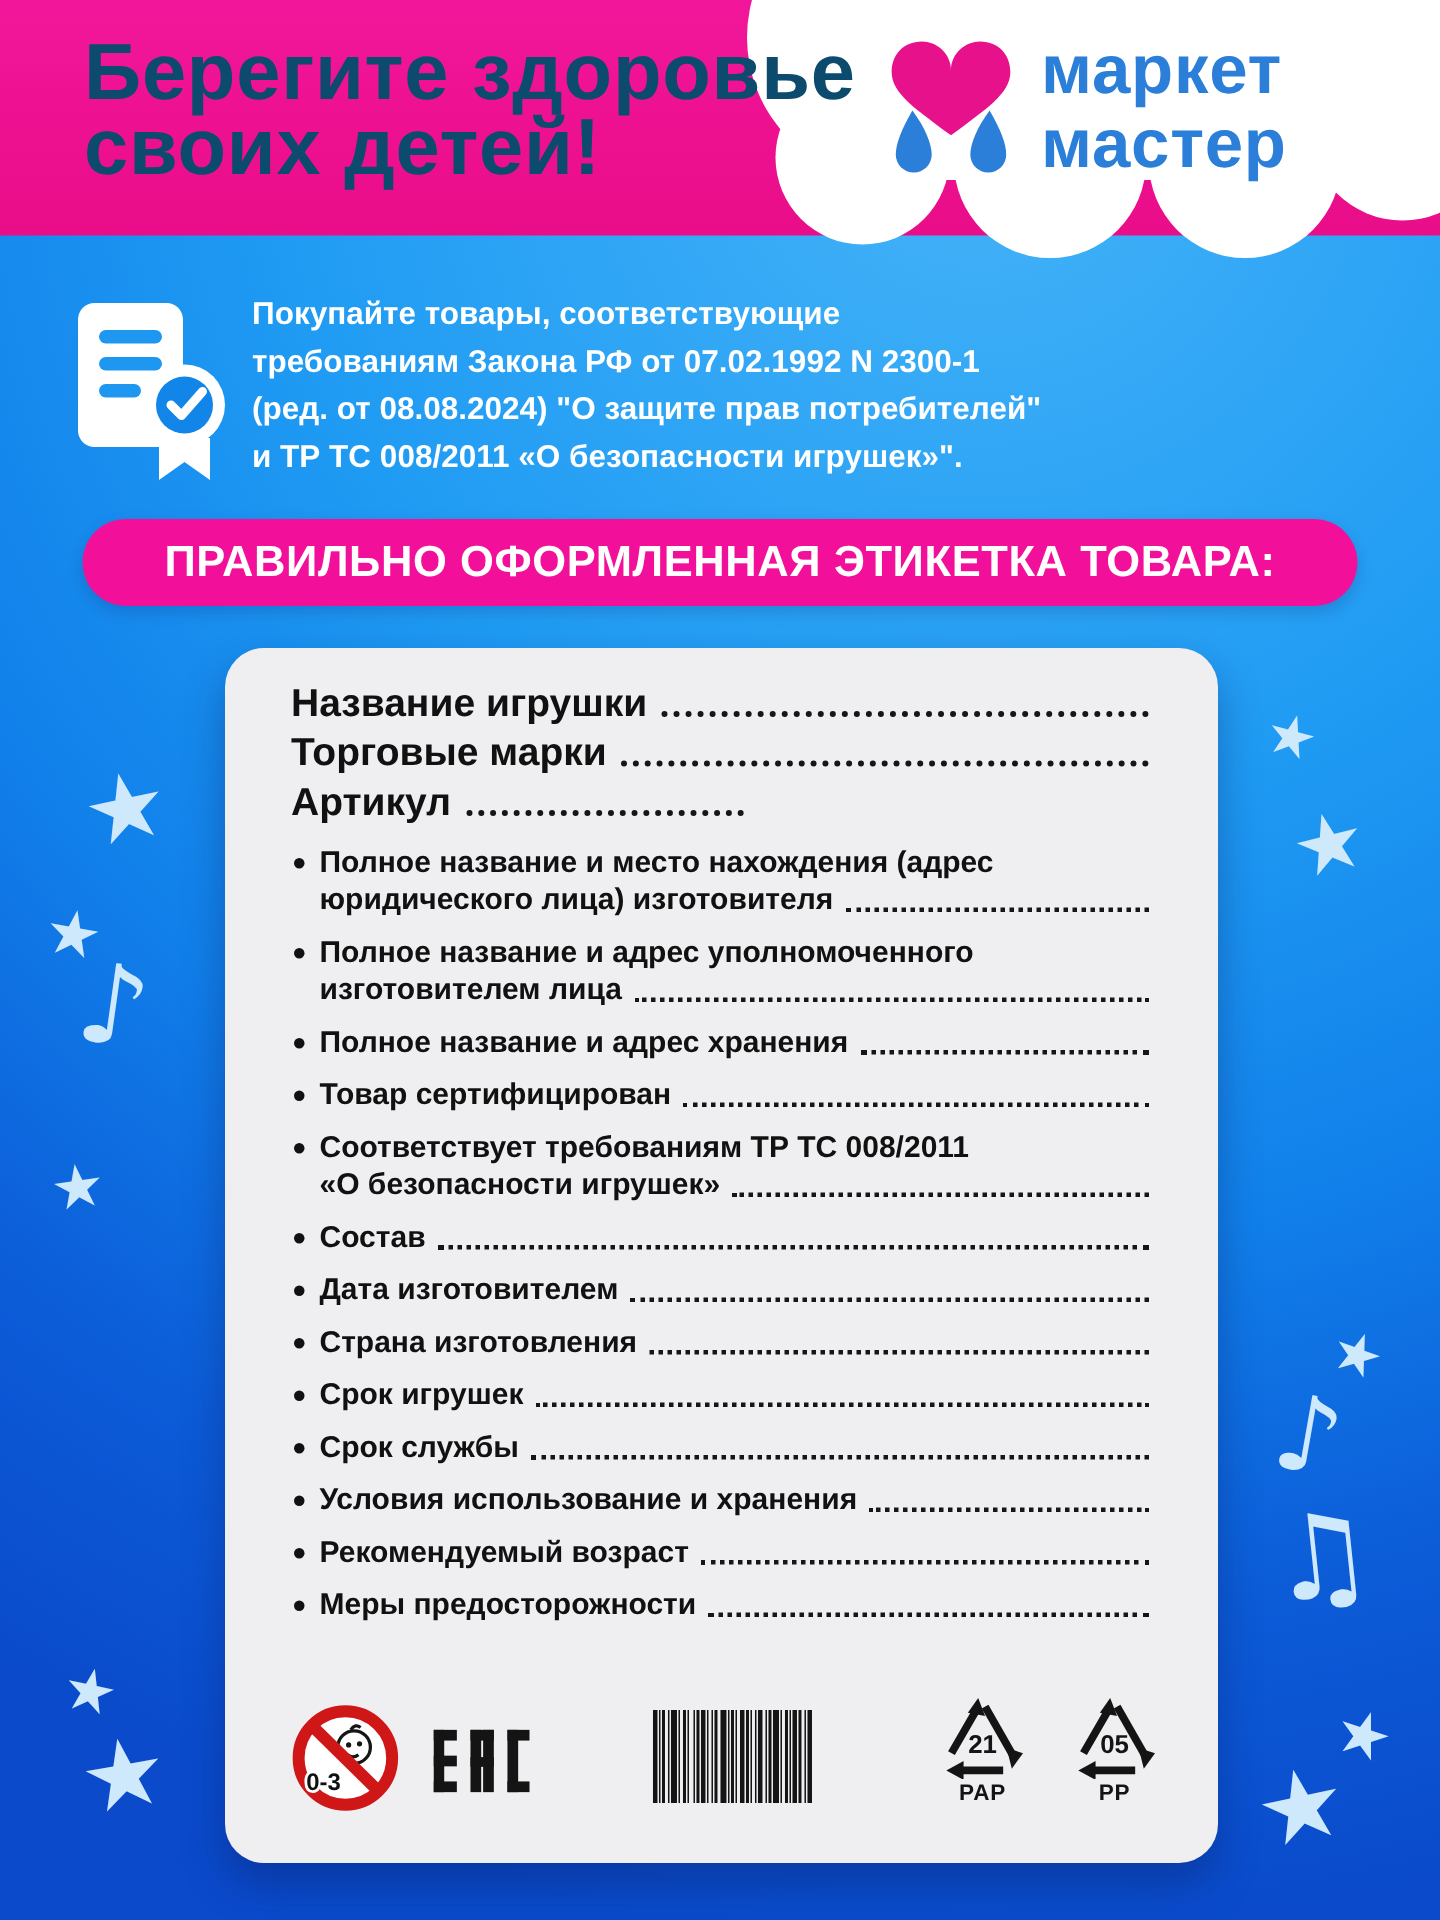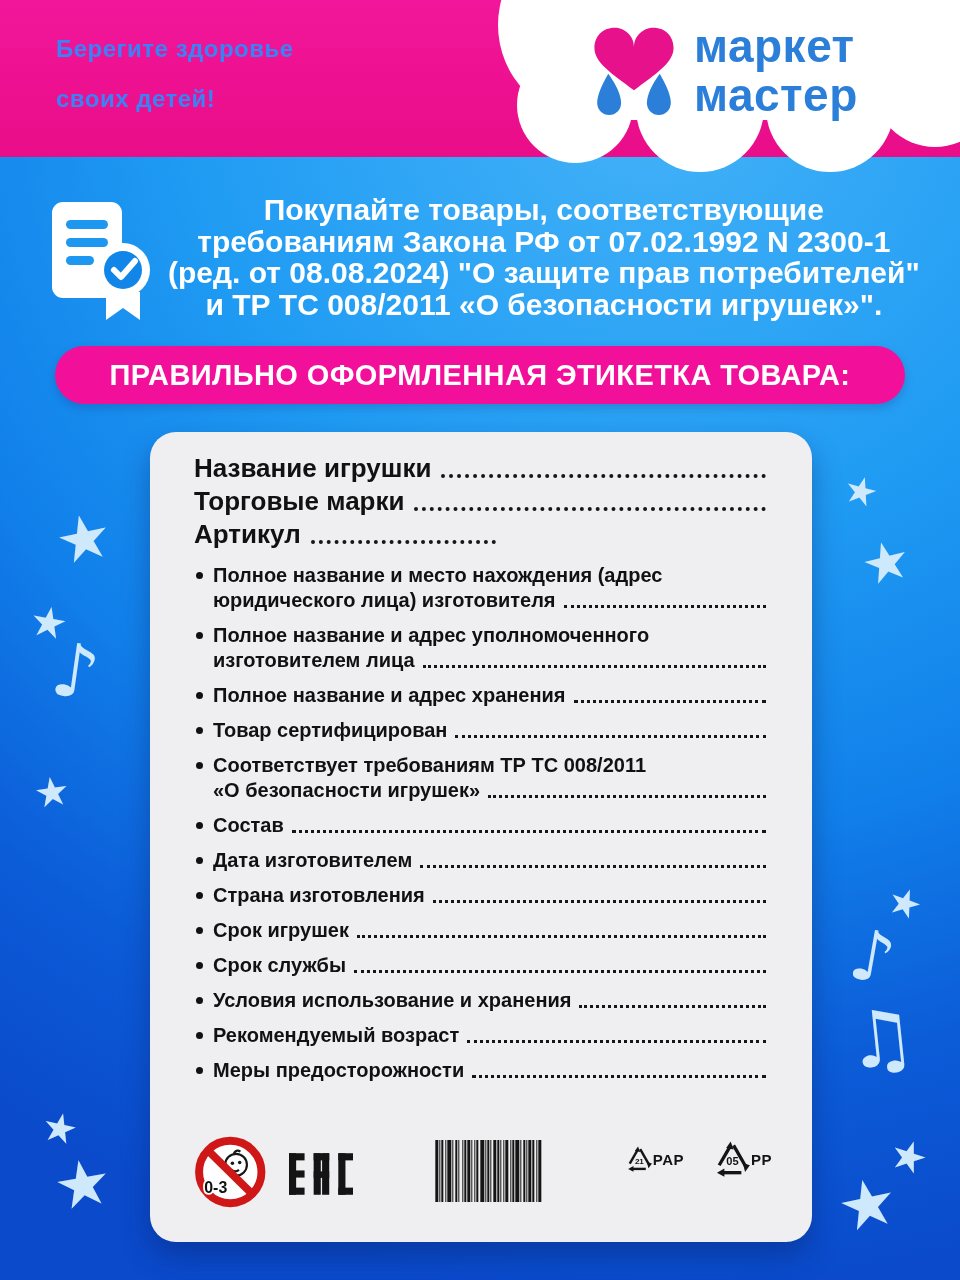--- a/index.html
+++ b/index.html
@@ -4,34 +4,34 @@
 <style>
   html,body{margin:0;padding:0;}
   body{
     width:960px;height:1280px;position:relative;overflow:hidden;
     font-family:"Liberation Sans",sans-serif;
     background:radial-gradient(130% 95% at 68% 6%, #45b3f8 0%, #1f9bf3 38%, #1180ea 62%, #0c5cd8 82%, #0a4acb 100%);
   }
   .page{position:absolute;inset:0;}
   
   .header-band{position:absolute;left:0;top:0;width:960px;height:157px;background:linear-gradient(180deg,#f2169a 0%,#e90d89 100%);z-index:1;}
-  .headline{position:absolute;left:56px;top:24px;z-index:4;color:#3b82f6;font-size:24px;font-weight:800;line-height:50px;letter-spacing:.5px;}
+  .headline{position:absolute;left:56px;top:24px;z-index:4;color:#0c4a6e;font-size:53px;font-weight:800;line-height:50px;letter-spacing:.5px;}
   
   .cloud{position:absolute;z-index:2;}
   .cloud .c-main{position:absolute;left:498px;top:-70px;width:470px;height:190px;background:#fff;border-radius:95px;}
   .cloud .b{position:absolute;background:#fff;border-radius:50%;}
   .c-b1{left:517px;top:47px;width:116px;height:116px;}
   .c-b2{left:636px;top:44px;width:128px;height:128px;}
   .c-b3{left:766px;top:44px;width:128px;height:128px;}
   .c-b4{left:873px;top:23px;width:124px;height:124px;}
   .logo-mark{position:absolute;left:588px;top:22px;z-index:3;}
   .logo-text{position:absolute;left:694px;top:22px;z-index:3;color:#2b7fd9;font-size:46px;font-weight:700;line-height:49px;letter-spacing:.5px;}
   
   .intro-icon{position:absolute;left:46px;top:196px;z-index:1;}
-  .intro-text{position:absolute;left:168px;top:194px;z-index:1;color:#fff;font-size:30px;font-weight:800;line-height:31.5px;text-align:center;}
+  .intro-text{position:absolute;left:168px;top:194px;z-index:1;color:#fff;font-size:21px;font-weight:800;line-height:31.5px;}
   .intro-line{white-space:nowrap;}
   
   .banner{position:absolute;left:55px;top:346px;width:850px;height:58px;background:#f2109a;border-radius:29px;
     display:flex;align-items:center;justify-content:center;z-index:1;box-shadow:0 4px 10px rgba(20,10,80,.18);}
   .banner span{color:#fff;font-size:29px;font-weight:800;letter-spacing:.4px;white-space:nowrap;}
   
   .card{position:absolute;left:150px;top:432px;width:662px;height:810px;background:#efeff1;border-radius:26px;
     box-shadow:0 14px 28px rgba(8,28,96,.38);z-index:2;padding:20px 44px 0 44px;box-sizing:border-box;color:#111;}
   .fline{display:flex;align-items:flex-end;height:33px;}
   .ftext{font-size:26px;font-weight:800;white-space:nowrap;line-height:33px;}
@@ -43,21 +43,21 @@
   .bdot{width:7px;height:7px;border-radius:50%;background:#111;margin:9px 10px 0 2px;flex:0 0 7px;}
   .bbody{flex:1;min-width:0;}
   .bline{display:flex;align-items:flex-end;line-height:25px;}
   .btext{font-size:20px;font-weight:800;white-space:nowrap;}
   .bdots{flex:1;margin:0 2px 5px 8px;border-bottom-width:3.5px;}
   
   .marks{position:absolute;left:44px;right:40px;bottom:26px;height:84px;display:flex;align-items:flex-start;}
   .mark-age{margin-top:2px;}
   .mark-eac{margin:10px 0 0 22px;}
   .mark-barcode{margin:8px 0 0 28px;}
-  .recycle{display:flex;flex-direction:row;align-items:center;margin-left:30px;width:58px;}
+  .recycle{display:flex;flex-direction:column;align-items:center;margin-left:30px;width:58px;}
   .recycle .rmat{font-size:15px;font-weight:800;color:#141414;margin-top:1px;letter-spacing:.5px;}
   .sr{position:absolute;width:1px;height:1px;overflow:hidden;clip:rect(0 0 0 0);}
   
   .decor{position:absolute;color:#cfe9fc;font-family:"DejaVu Sans",sans-serif;line-height:1;z-index:1;user-select:none;}
 </style>
 </head>
 <body>
 
 <div class="page">
 

